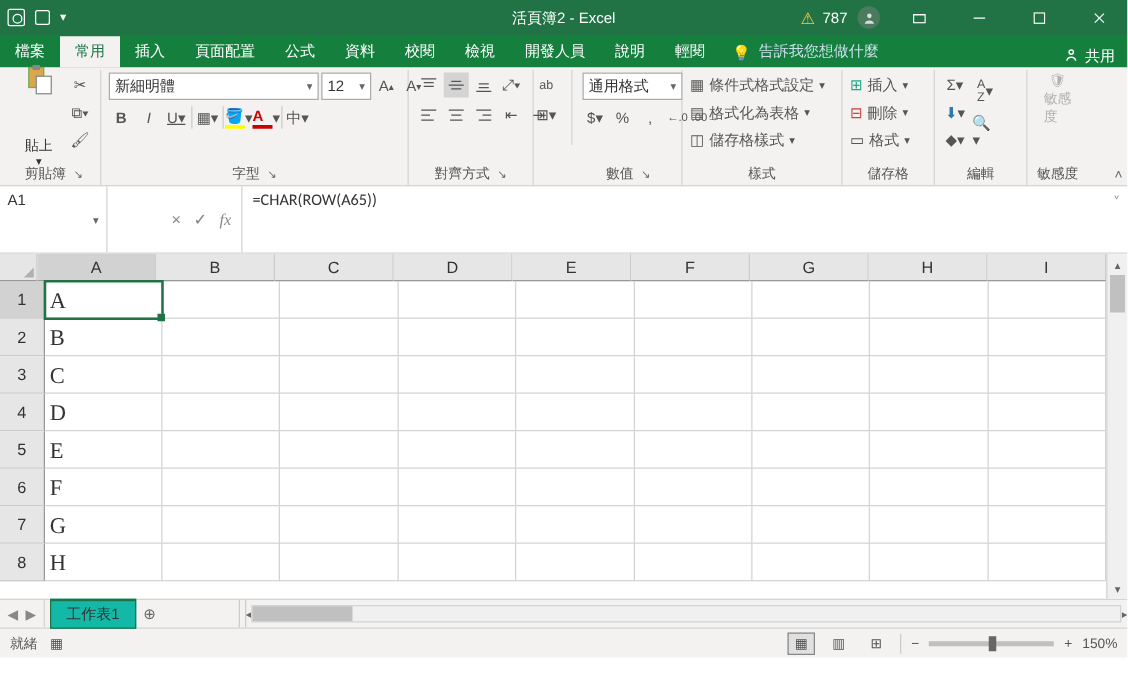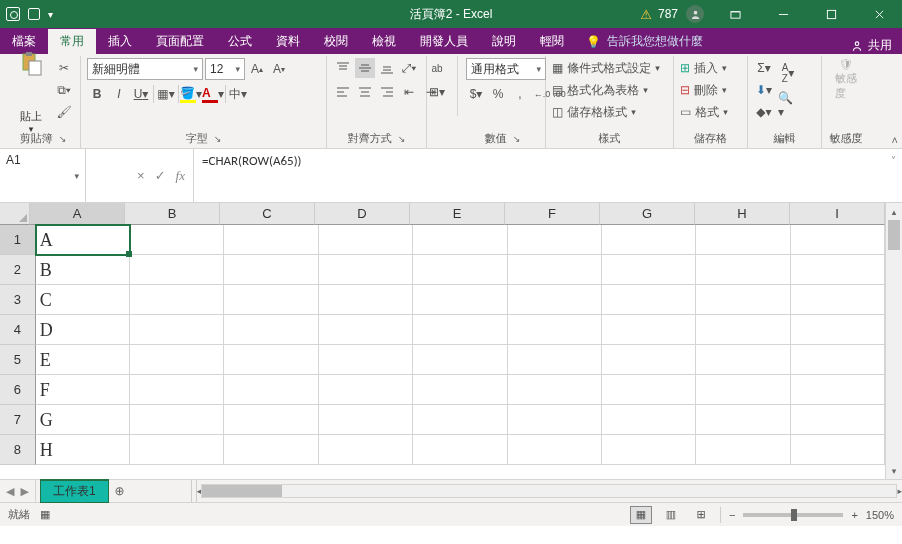--- a/index.html
+++ b/index.html
@@ -11,25 +11,25 @@
   .tb-save { width:12px; height:12px; border:1.5px solid #fff; border-radius:2px; }
   .tb-dd { font-size:10px; color:#fff; }
   .tb-title { position:absolute; left:50%; transform:translateX(-50%); font-size:12px; }
   .tb-right { position:absolute; right:0; display:flex; align-items:center; gap:2px; height:100%; }
   .tb-warn { color:#ffc83d; font-size:13px; margin-right:4px; }
   .tb-num { font-size:12px; margin-right:6px; }
   .tb-user { width:18px; height:18px; border-radius:50%; background:#4a7b5f; display:flex; align-items:center; justify-content:center; margin-right:6px; }
   .tb-user svg { width:11px; height:11px; fill:#dcdcdc;}
   .tb-btn { width:46px; height:28px; display:flex; align-items:center; justify-content:center; cursor:pointer; }
   .tb-btn svg { width:11px; height:11px; stroke:#fff; fill:none; stroke-width:1; }
-  .tabstrip { height:26px; background:#701a75; display:flex; align-items:flex-end; color:#fff; font-size:12px; position:relative; }
+  .tabstrip { height:26px; background:#15803d; display:flex; align-items:flex-end; color:#fff; font-size:12px; position:relative; }
   .tab { padding:4px 12px; cursor:pointer; }
   .tab.active { background:#f3f2f1; color:#217346; }
   .tell { display:flex; align-items:center; gap:6px; padding:4px 10px; color:#cde; }
-  .share { position:absolute; right:10px; display:flex; align-items:center; gap:4px; cursor:pointer; }
+  .share { position:absolute; right:10px; display:flex; gap:4px; cursor:pointer; }
   .ribbon { height:95px; background:#f3f2f1; border-bottom:1px solid #d4d4d4; display:flex; padding:2px 6px 0 6px; }
   .group { border-right:1px solid #d4d4d4; padding:2px 6px 0 6px; display:flex; flex-direction:column; position:relative; }
   .gbody { flex:1; display:flex; align-items:flex-start; gap:4px; }
   .glabel { text-align:center; font-size:11px; color:#555; padding-bottom:2px; display:flex; justify-content:center; align-items:center; gap:6px; }
   .dlaunch { font-size:9px; color:#666; }
   .bigbtn { display:flex; flex-direction:column; align-items:center; justify-content:center; width:38px; height:66px; cursor:pointer; }
   .bigbtn .ic { width:26px; height:30px; display:flex; align-items:center; justify-content:center; }
   .bigbtn .lbl { font-size:11px;margin-top:32px; }
   .vstack { display:flex; flex-direction:column; gap:2px; }
   .smbtn { width:20px; height:20px; display:flex; align-items:center; justify-content:center; cursor:pointer; font-size:12px; color:#555; }
@@ -178,21 +178,21 @@
     </div>
     <div class="glabel">
         <span>剪貼簿</span>
         <span class="dlaunch">↘</span>
       </div>
   </div>
 
   <div class="group" style="width:246px;">
     <div class="gbody" style="flex-direction:column;gap:4px;">
       <div class="row">
-        <div class="combo" style="width:116px;">
+        <div class="combo" style="width:168px;">
             <span>新細明體</span>
             <span class="arr">▾</span>
           </div>
         <div class="combo" style="width:40px;">
             <span>12</span>
             <span class="arr">▾</span>
           </div>
         <div class="smbtn">A<sup style="font-size:8px;">▴</sup></div>
         <div class="smbtn">A<sup style="font-size:8px;">▾</sup></div>
       </div>

